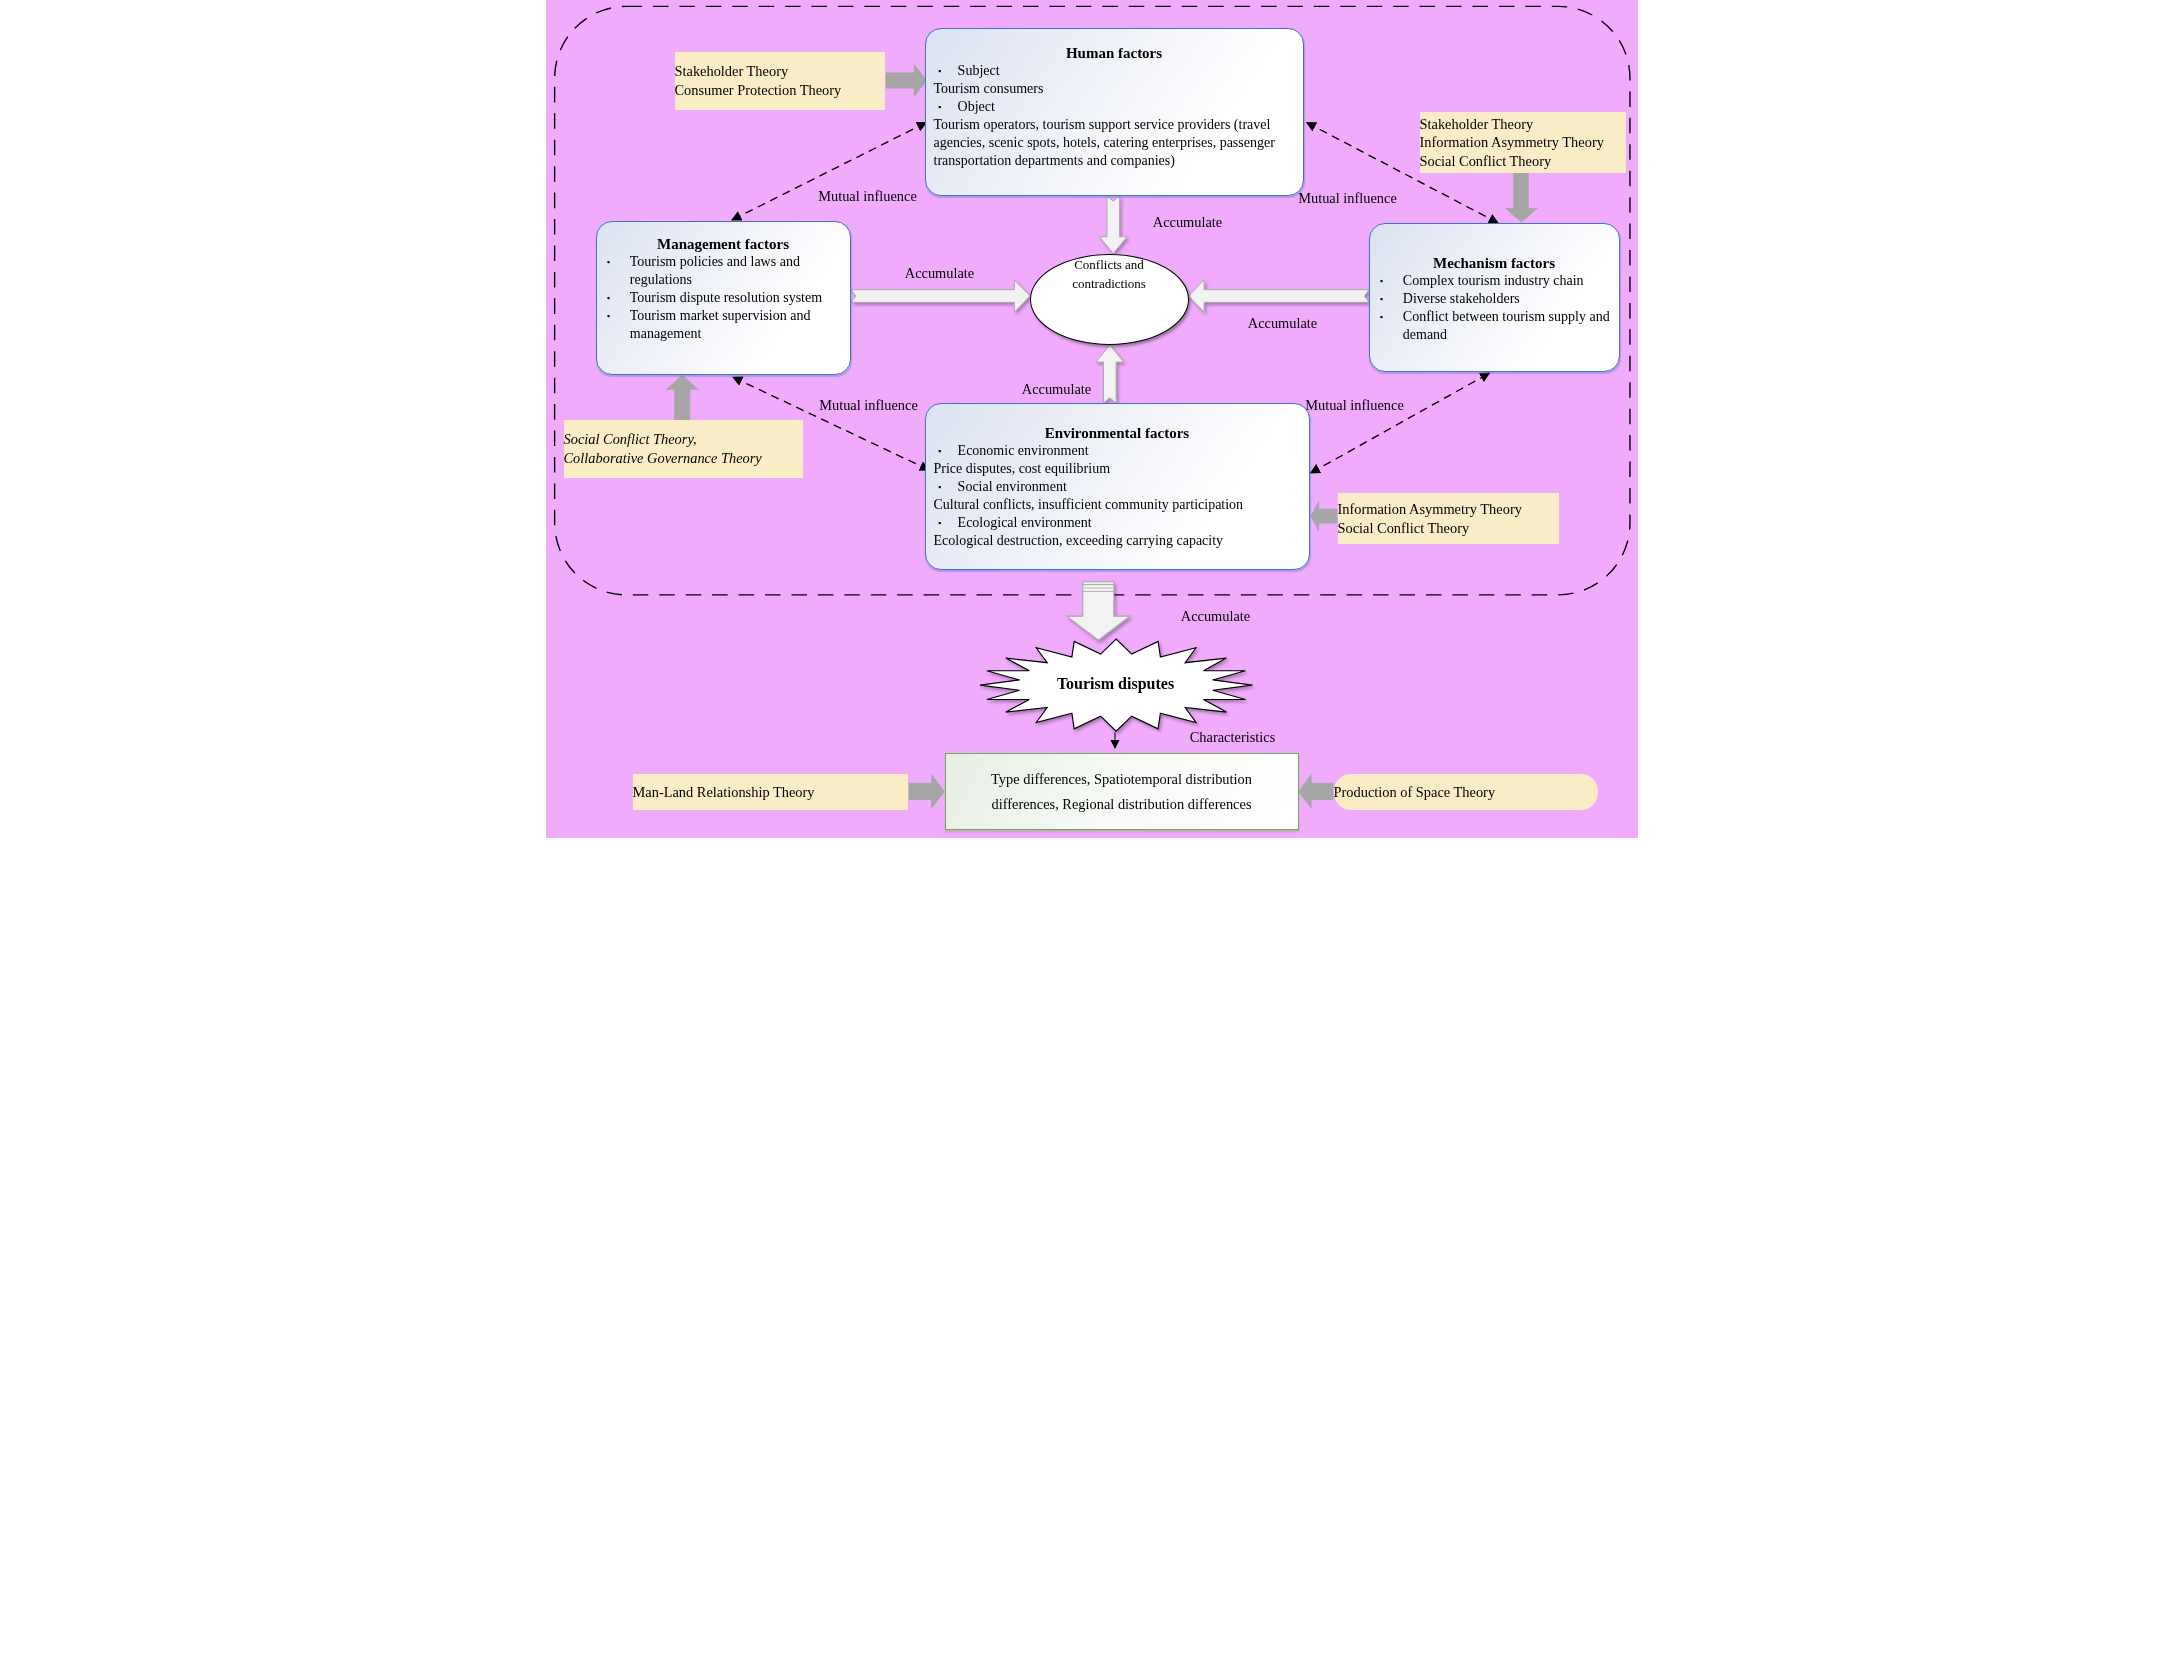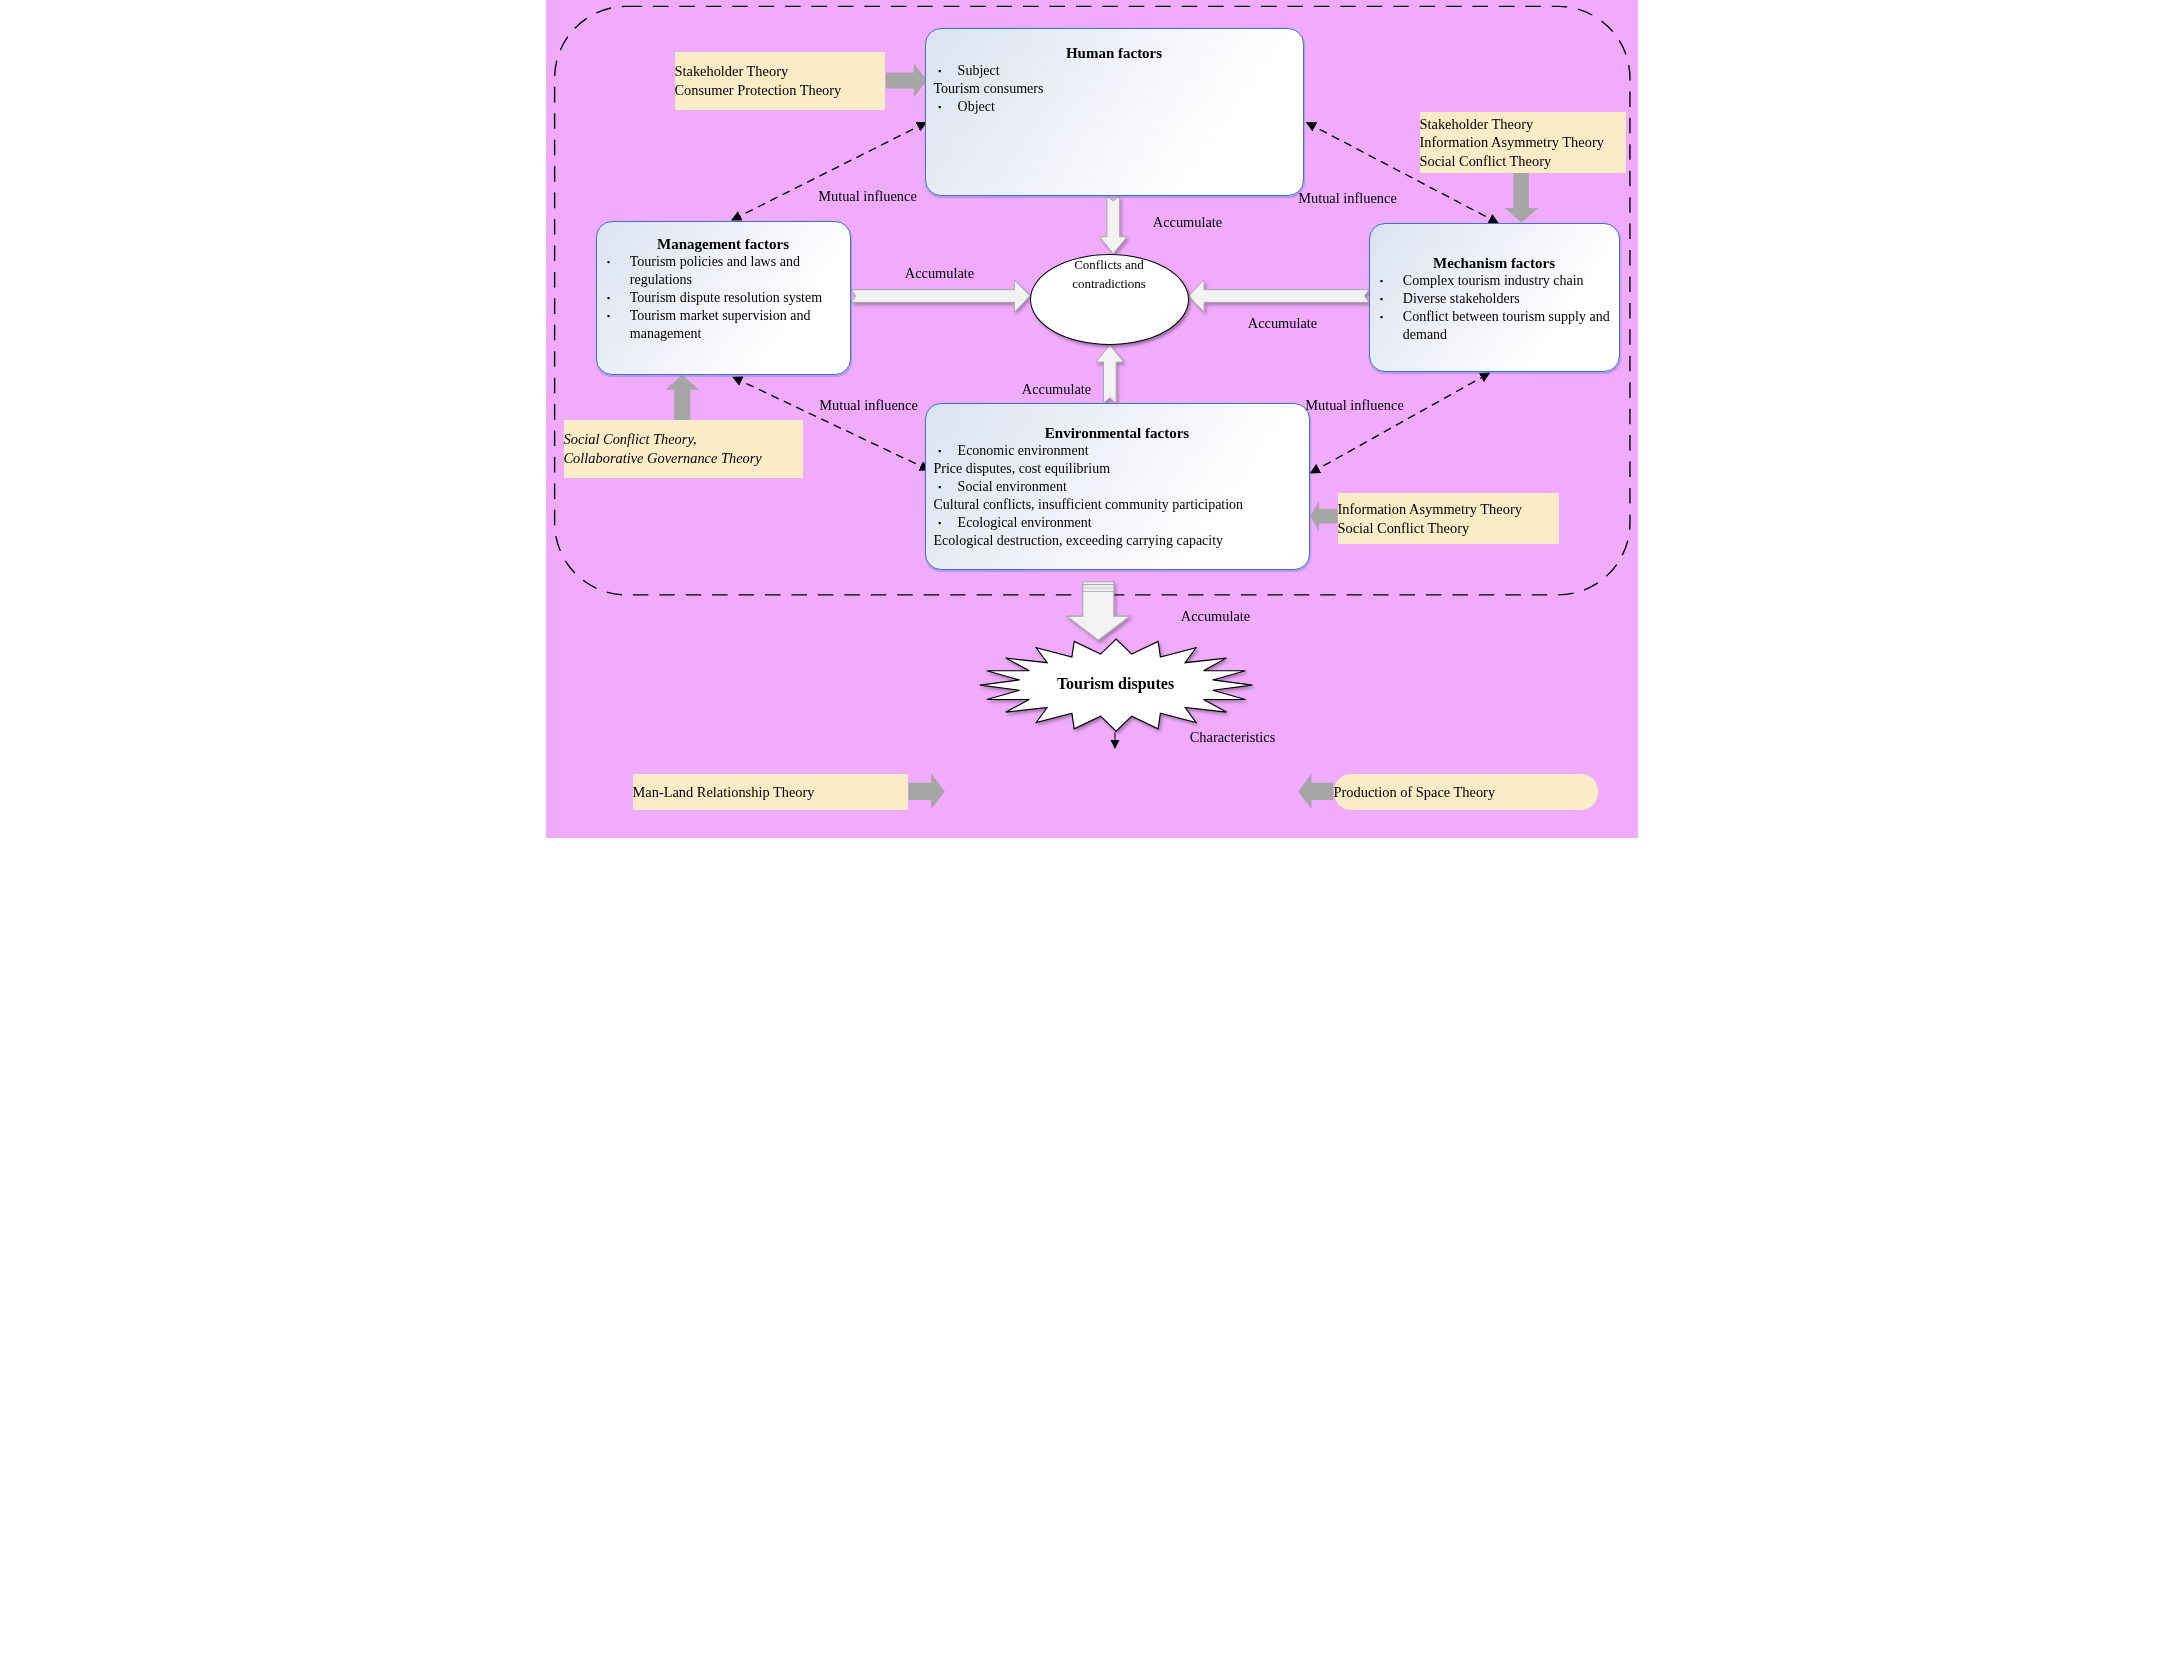--- a/index.html
+++ b/index.html
@@ -120,20 +120,23 @@
         <span class="blt">▪</span>
         <span class="txt">Subject</span>
       </div>
     <div class="li plain">
         <span class="txt">Tourism consumers</span>
       </div>
     <div class="li">
         <span class="blt">▪</span>
         <span class="txt">Object</span>
       </div>
+    <div class="li plain">
+        <span class="txt">Tourism operators, tourism support service providers (travel agencies, scenic spots, hotels, catering enterprises, passenger transportation departments and companies)</span>
+      </div>
   </div>
 
   <div class="abs fbox hang" style="left:50px;top:221px;width:255px;height:154px;padding-top:12.6px;">
     <div class="title">Management factors</div>
     <div class="li">
         <span class="blt">▪</span>
         <span class="txt">Tourism policies and laws and regulations</span>
       </div>
     <div class="li">
         <span class="blt">▪</span>
@@ -213,20 +216,23 @@
 
   <div class="abs tbox" style="left:788px;top:774px;width:264px;height:36px;border-radius:17px;">
     <div>Production of Space Theory</div>
   </div>
 
   <div class="abs ellipse" style="left:484px;top:254px;width:159px;height:91px;">
     <div>Conflicts and</div>
     <div>contradictions</div>
   </div>
 
+  <div class="abs gbox" style="left:399px;top:753px;width:354px;height:77px;">
+    <div>Type differences, Spatiotemporal distribution differences, Regional distribution differences</div>
+  </div>
 
   <div class="lbl" style="left:322px;top:196px;">Mutual influence</div>
   <div class="lbl" style="left:802px;top:198px;">Mutual influence</div>
   <div class="lbl" style="left:323px;top:405px;">Mutual influence</div>
   <div class="lbl" style="left:809px;top:405px;">Mutual influence</div>
 
   <div class="lbl" style="left:642px;top:222px;">Accumulate</div>
   <div class="lbl" style="left:394px;top:273px;">Accumulate</div>
   <div class="lbl" style="left:737px;top:323px;">Accumulate</div>
   <div class="lbl" style="left:511px;top:389px;">Accumulate</div>

